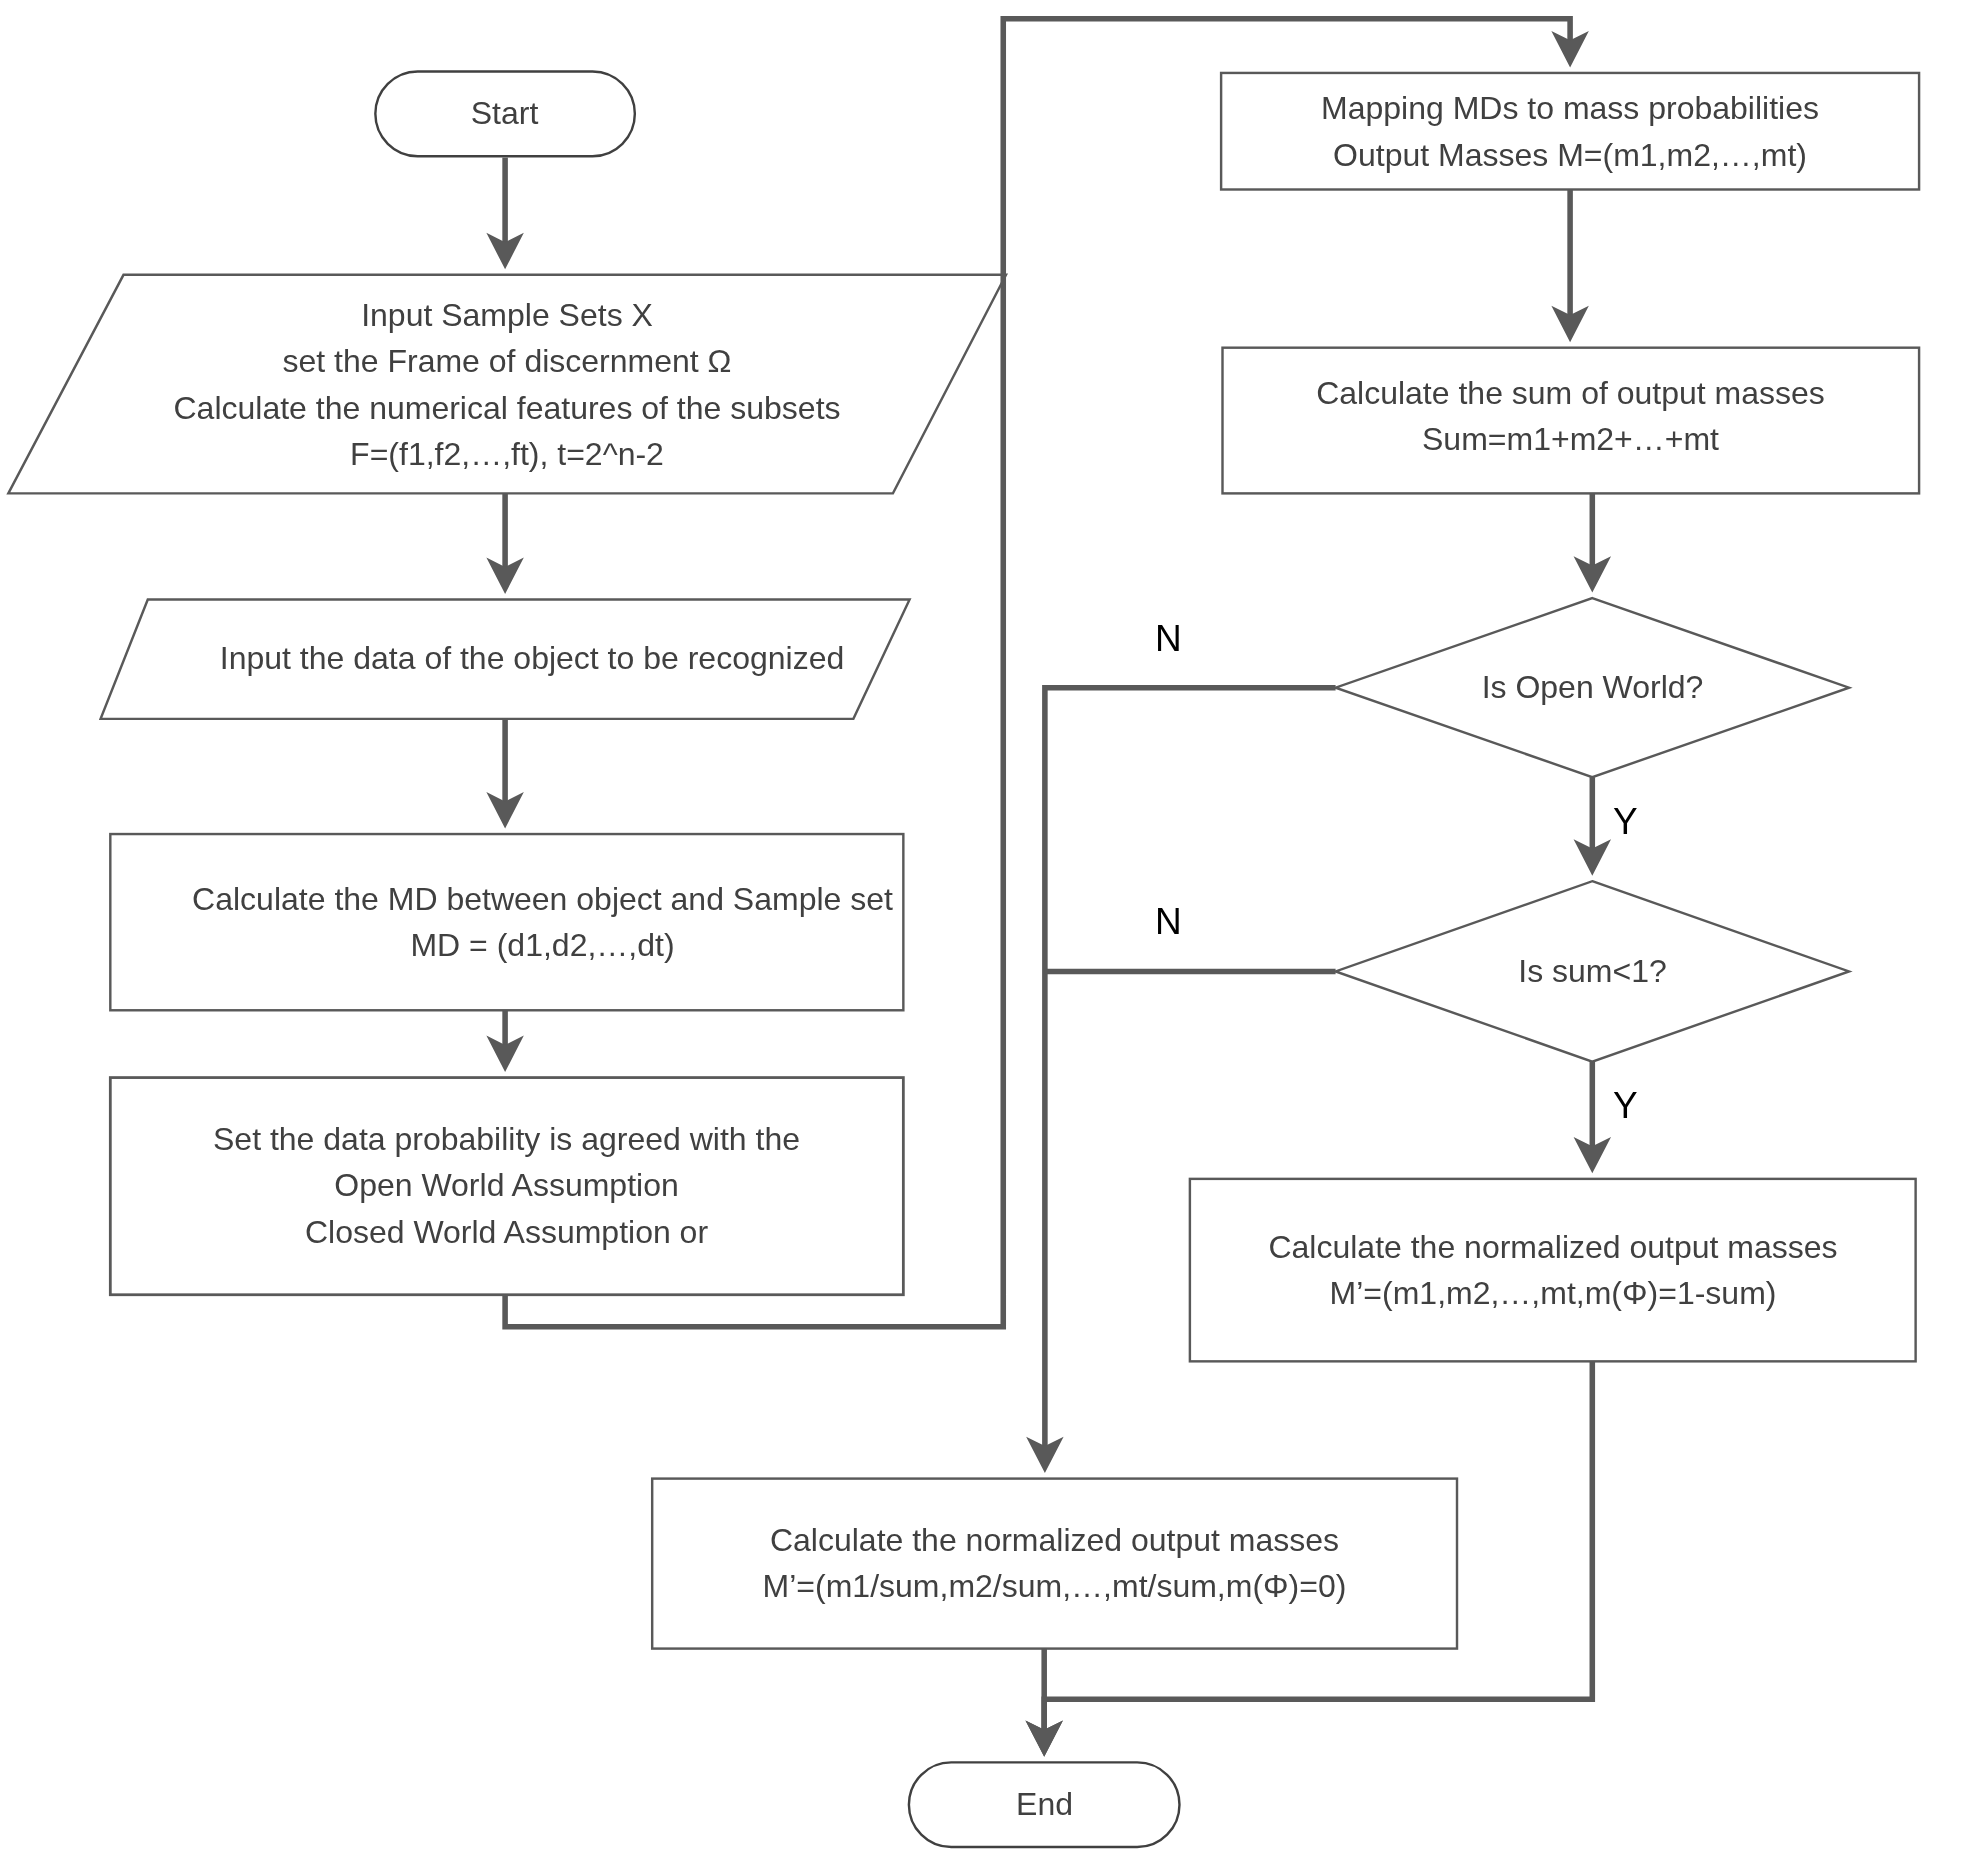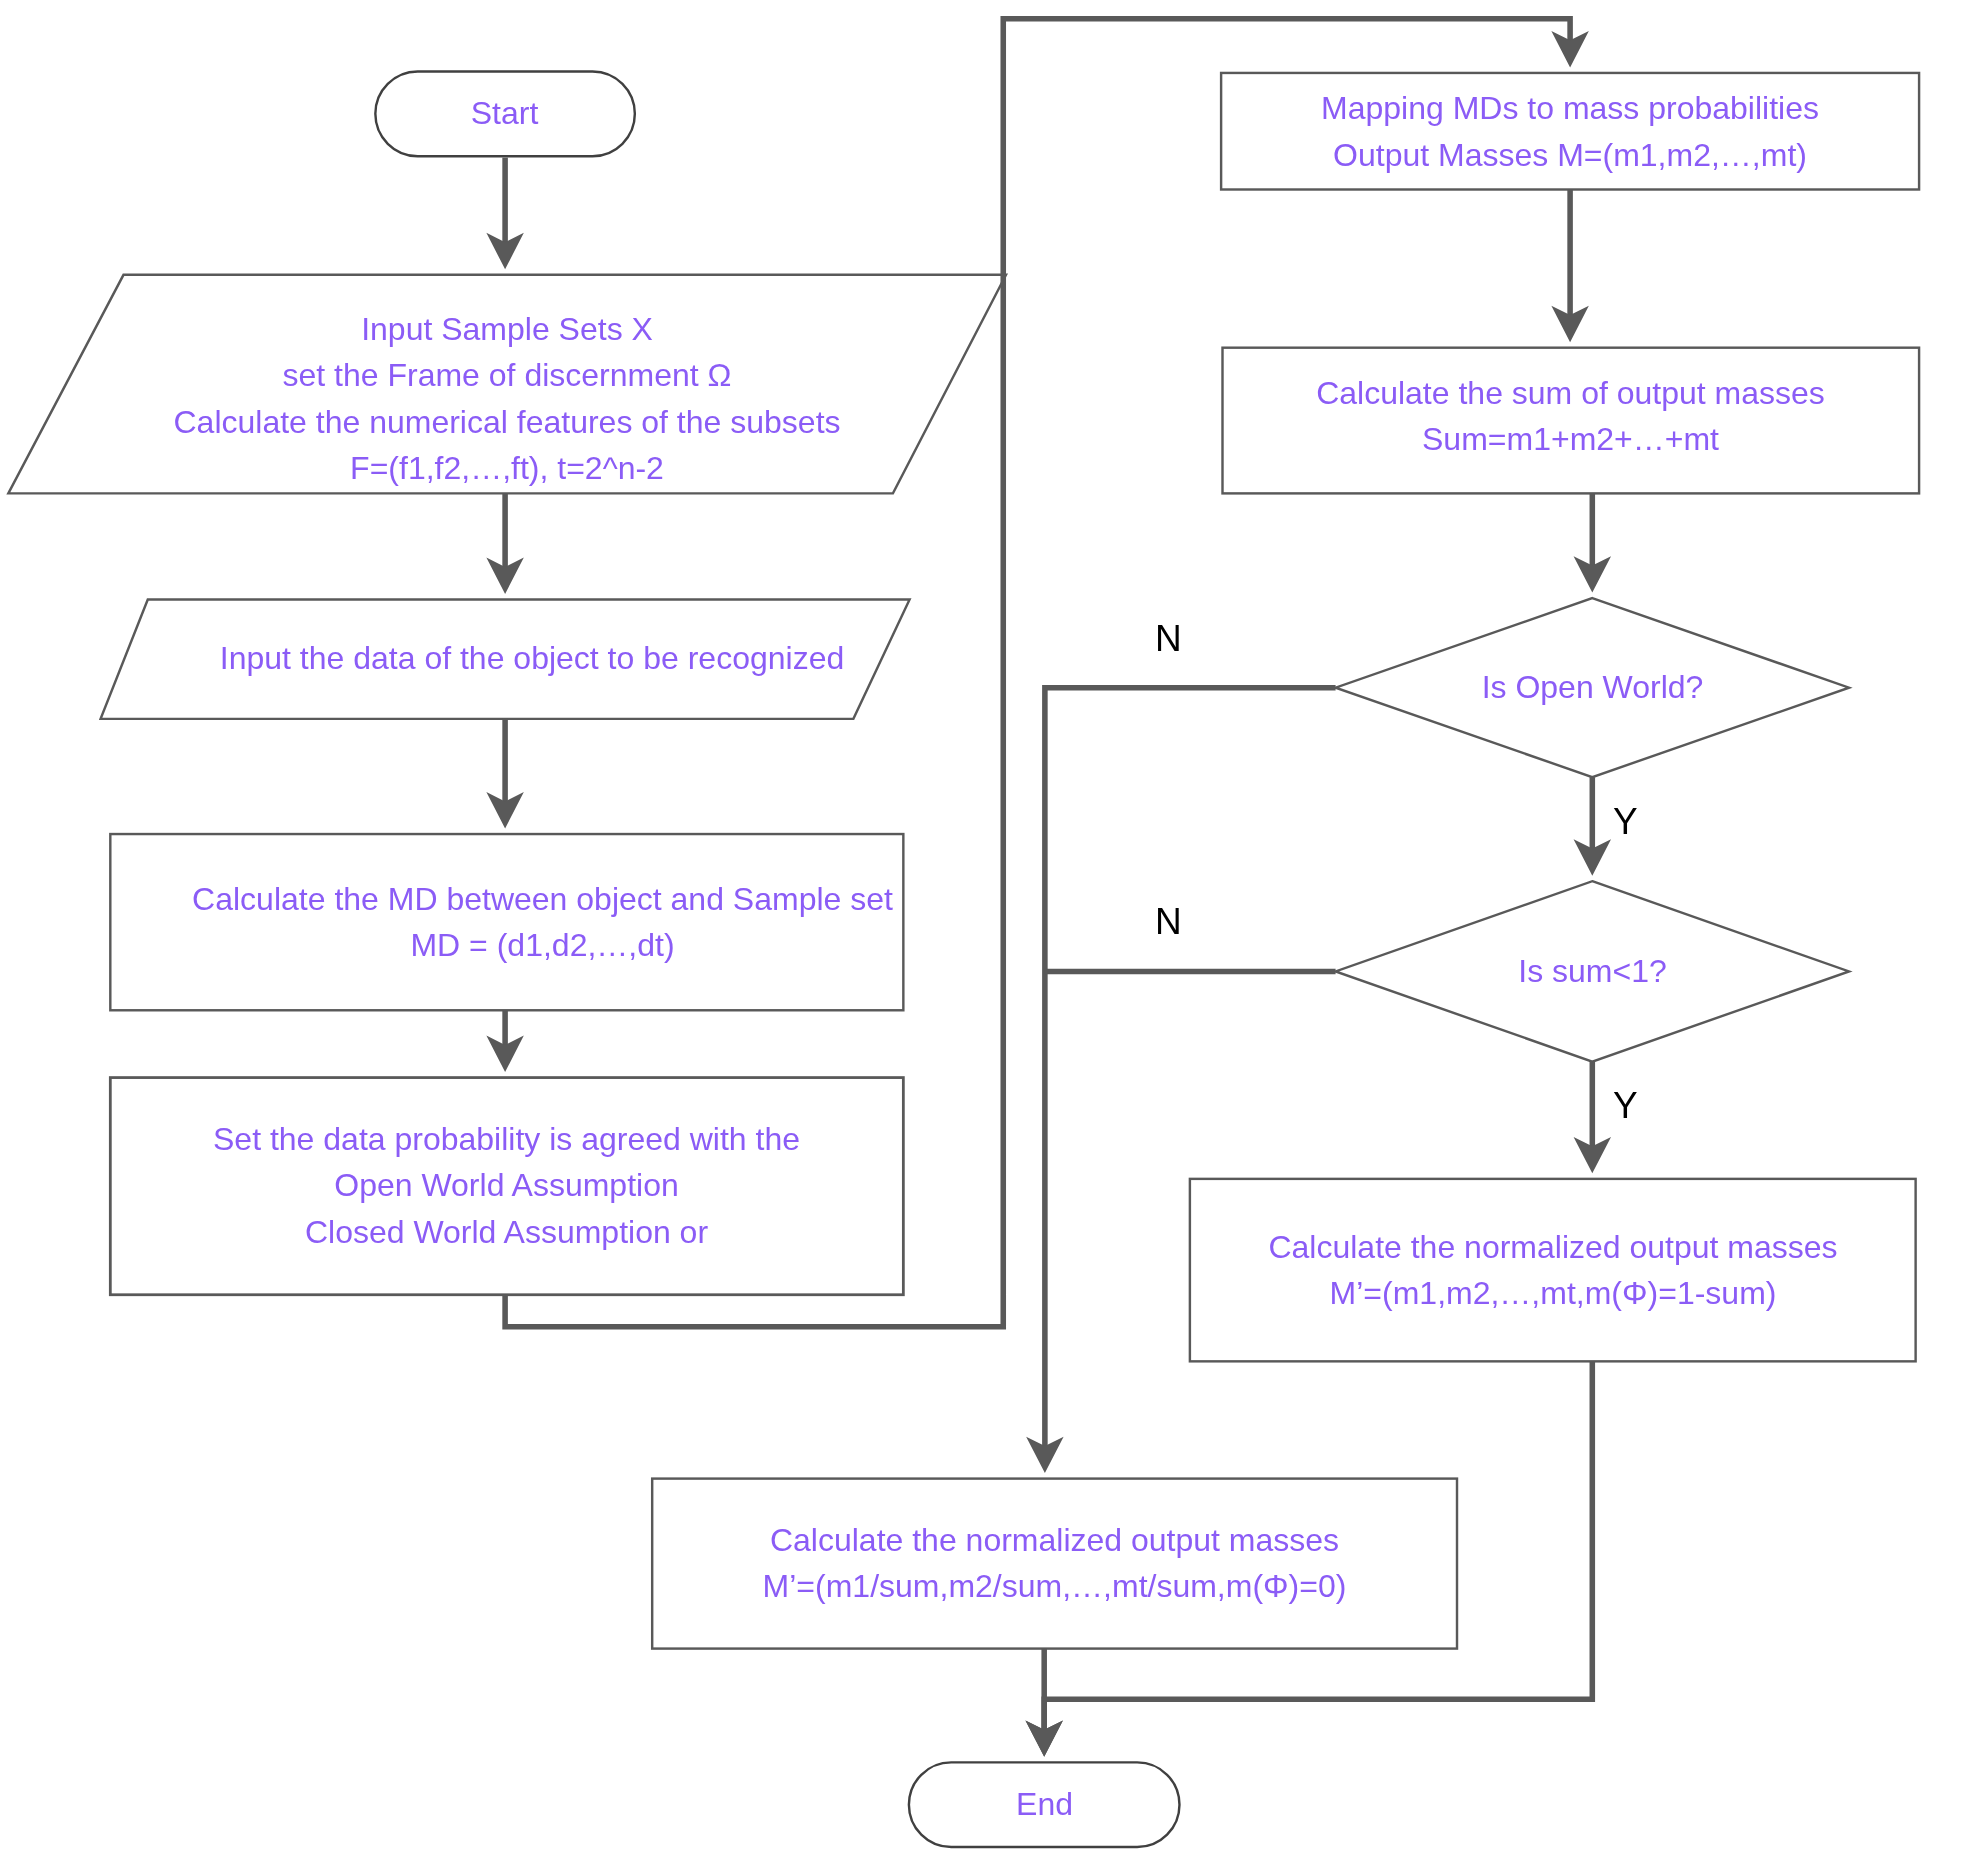--- a/index.html
+++ b/index.html
@@ -6,21 +6,21 @@
   body{font-family:"Liberation Sans",sans-serif;}
   #stage{position:relative;width:1985px;height:1870px;background:#fff;overflow:hidden;}
   svg.layer{position:absolute;left:0;top:0;width:1985px;height:1870px;}
   .node-label{
     position:absolute;
     display:flex;
     align-items:center;
     justify-content:center;
     flex-direction:column;
     text-align:center;
-    color:#8b5cf6;
+    color:#404040;
     font-family:"Liberation Sans",sans-serif;
     font-size:32px;
     line-height:1.45;
     pointer-events:none;
     white-space:pre;
   }
   .branch-label{
     position:absolute;
     color:#000;
     font-family:"Liberation Sans",sans-serif;
@@ -91,21 +91,21 @@
       <path d="M2295,1962 L2295,2449 L1505,2449 L1505,2522" marker-end="url(#arrow)"></path>
 
       <path d="M1505,2376 L1505,2522" marker-end="url(#arrow)"></path>
     </g>
   </svg>
 
   <div class="node-label" style="left:375px;top:71px;width:259px;height:85px;">
     <span>Start</span>
   </div>
 
-  <div class="node-label" style="left:42px;top:289px;width:930px;height:219px;">
+  <div class="node-label" style="left:42px;top:275px;width:930px;height:219px;">
     <span>Input Sample Sets X</span>
     <span>set the Frame of discernment Ω</span>
     <span>Calculate the numerical features of the subsets</span>
     <span>F=(f1,f2,…,ft), t=2^n-2</span>
   </div>
 
   <div class="node-label" style="left:119px;top:599px;width:826px;height:119px;">
     <span>Input the data of the object to be recognized</span>
   </div>
 

